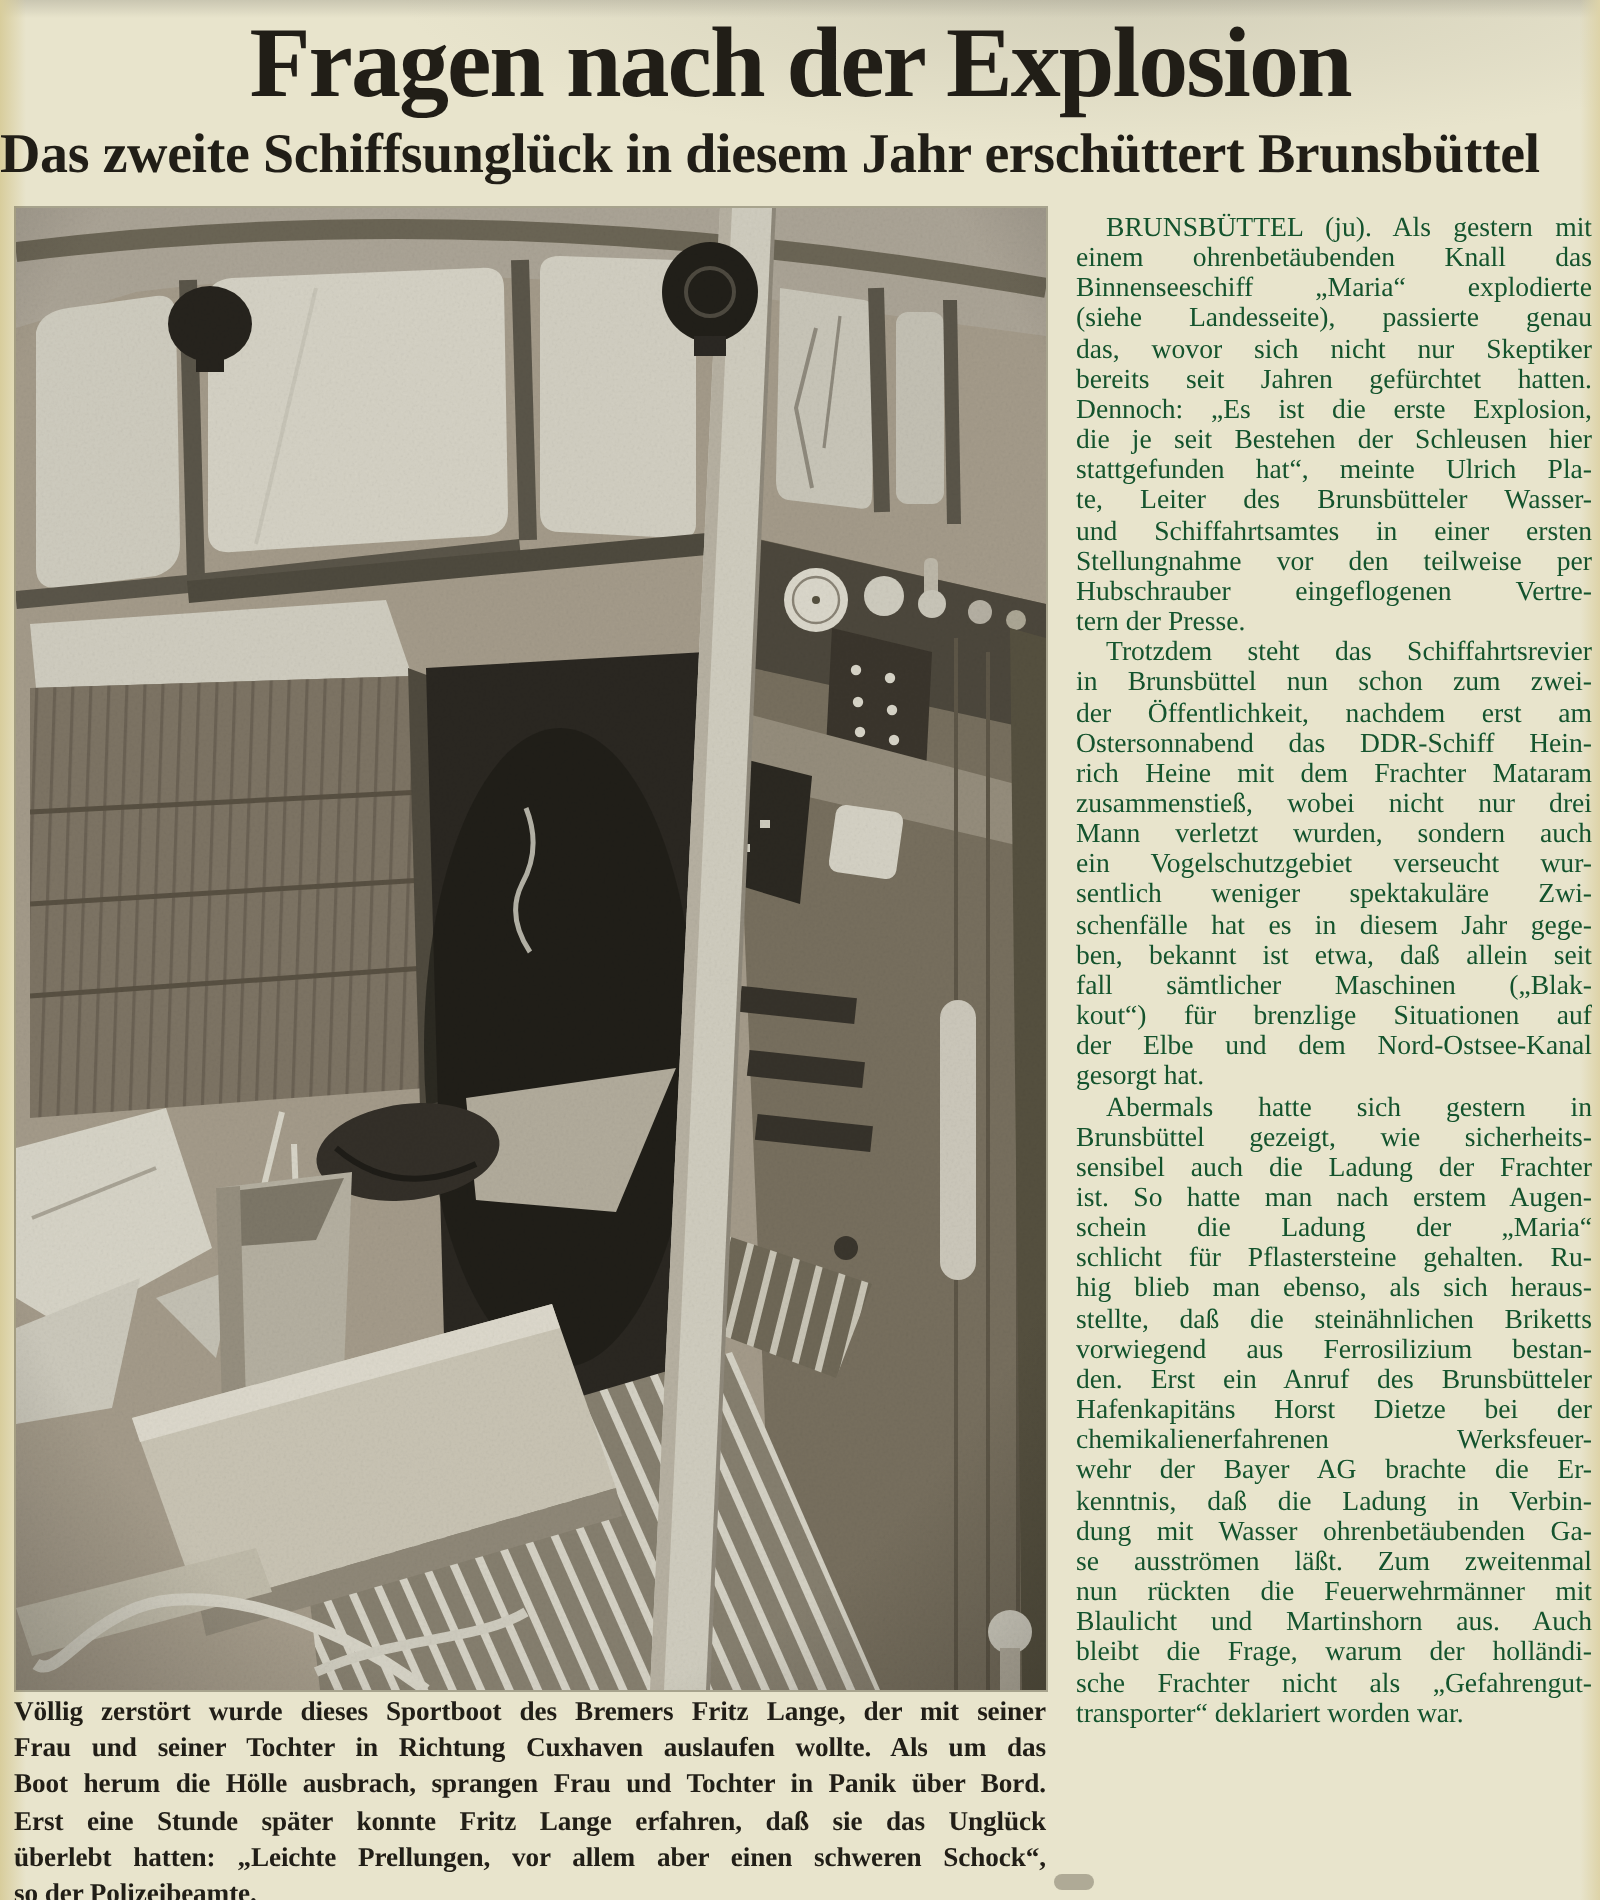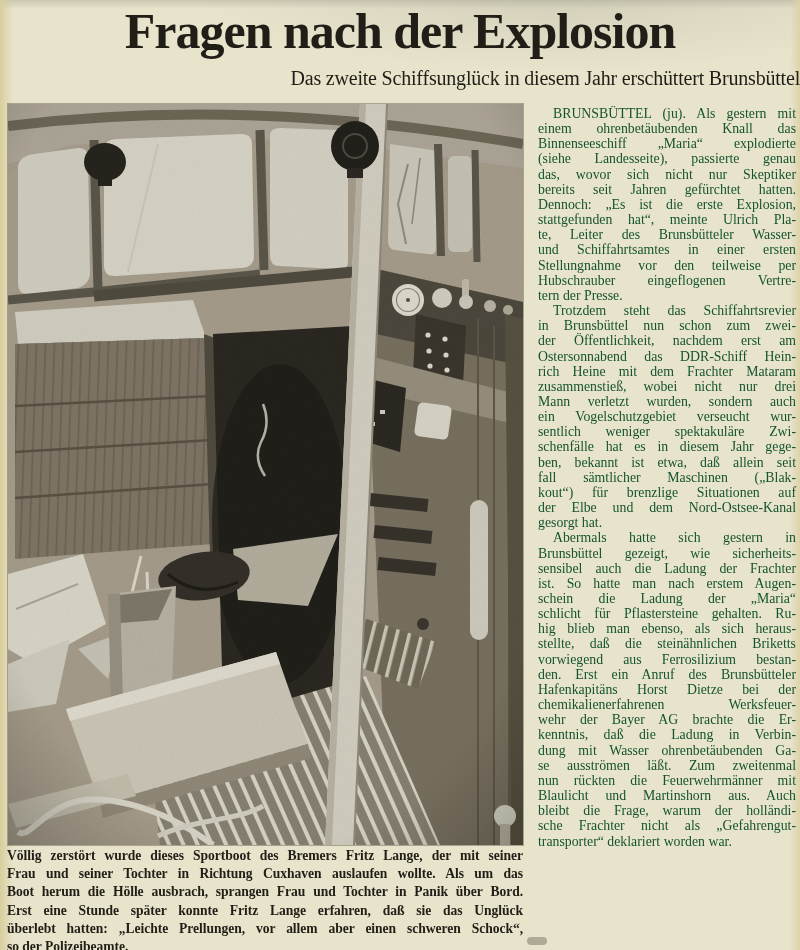--- a/index.html
+++ b/index.html
@@ -10,22 +10,22 @@
       linear-gradient(90deg, #d8cd9c 0px, rgba(216,205,156,0) 13px),
       linear-gradient(270deg, #ddd3a8 0px, rgba(221,211,168,0) 10px),
       linear-gradient(180deg, rgba(165,162,145,.45) 0px, rgba(165,162,145,0) 9px),
       radial-gradient(600px 120px at 70% 0%, rgba(150,148,132,.25), rgba(0,0,0,0) 60%),
       var(--paper,#e8e4cc);
     font-family:"Liberation Serif", serif;
     color:var(--ink,#211e17);
   }
   .headline{position:absolute;top:2px;left:0;width:800px;text-align:center;
     font-size:50px;font-weight:700;letter-spacing:-1px;line-height:58px;white-space:nowrap}
-  .subheadline{position:absolute;top:62px;left:0;width:800px;text-align:right;
-    font-size:20px;font-weight:400;letter-spacing:-.2px;line-height:32px;white-space:nowrap}
+  .subheadline{position:absolute;top:62px;left:0;width:800px;text-align:left;
+    font-size:28px;font-weight:700;letter-spacing:-.2px;line-height:32px;white-space:nowrap}
   .photo{position:absolute;left:8px;top:104px;width:515px;height:741px;
     box-shadow:0 0 0 1px rgba(70,64,48,.4);overflow:hidden;background:#a49b8a}
   .caption{position:absolute;left:7px;top:847px;width:516px;
     font-size:13.6px;font-weight:700;line-height:18.2px;letter-spacing:-.05px}
   .cline{text-align:justify;text-align-last:justify}
   .cline.endline{text-align-last:left}
   .column{position:absolute;left:538px;top:106px;width:258px;
     font-size:13.8px;line-height:15.15px;color:#14532d}
   .tline{text-align:justify;text-align-last:justify}
   .tline.first{text-indent:15px}
@@ -236,20 +236,21 @@
 
 <div class="column">
     <div class="para">
       <div class="tline first">BRUNSBÜTTEL (ju). Als gestern mit</div>
       <div class="tline">einem ohrenbetäubenden Knall das</div>
       <div class="tline">Binnenseeschiff „Maria“ explodierte</div>
       <div class="tline">(siehe Landesseite), passierte genau</div>
       <div class="tline">das, wovor sich nicht nur Skeptiker</div>
       <div class="tline">bereits seit Jahren gefürchtet hatten.</div>
       <div class="tline">Dennoch: „Es ist die erste Explosion,</div>
+      <div class="tline">die je seit Bestehen der Schleusen hier</div>
       <div class="tline">stattgefunden hat“, meinte Ulrich Pla-</div>
       <div class="tline">te, Leiter des Brunsbütteler Wasser-</div>
       <div class="tline">und Schiffahrtsamtes in einer ersten</div>
       <div class="tline">Stellungnahme vor den teilweise per</div>
       <div class="tline">Hubschrauber eingeflogenen Vertre-</div>
       <div class="tline endline">tern der Presse.</div>
     </div>
     <div class="para">
       <div class="tline first">Trotzdem steht das Schiffahrtsrevier</div>
       <div class="tline">in Brunsbüttel nun schon zum zwei-</div>

